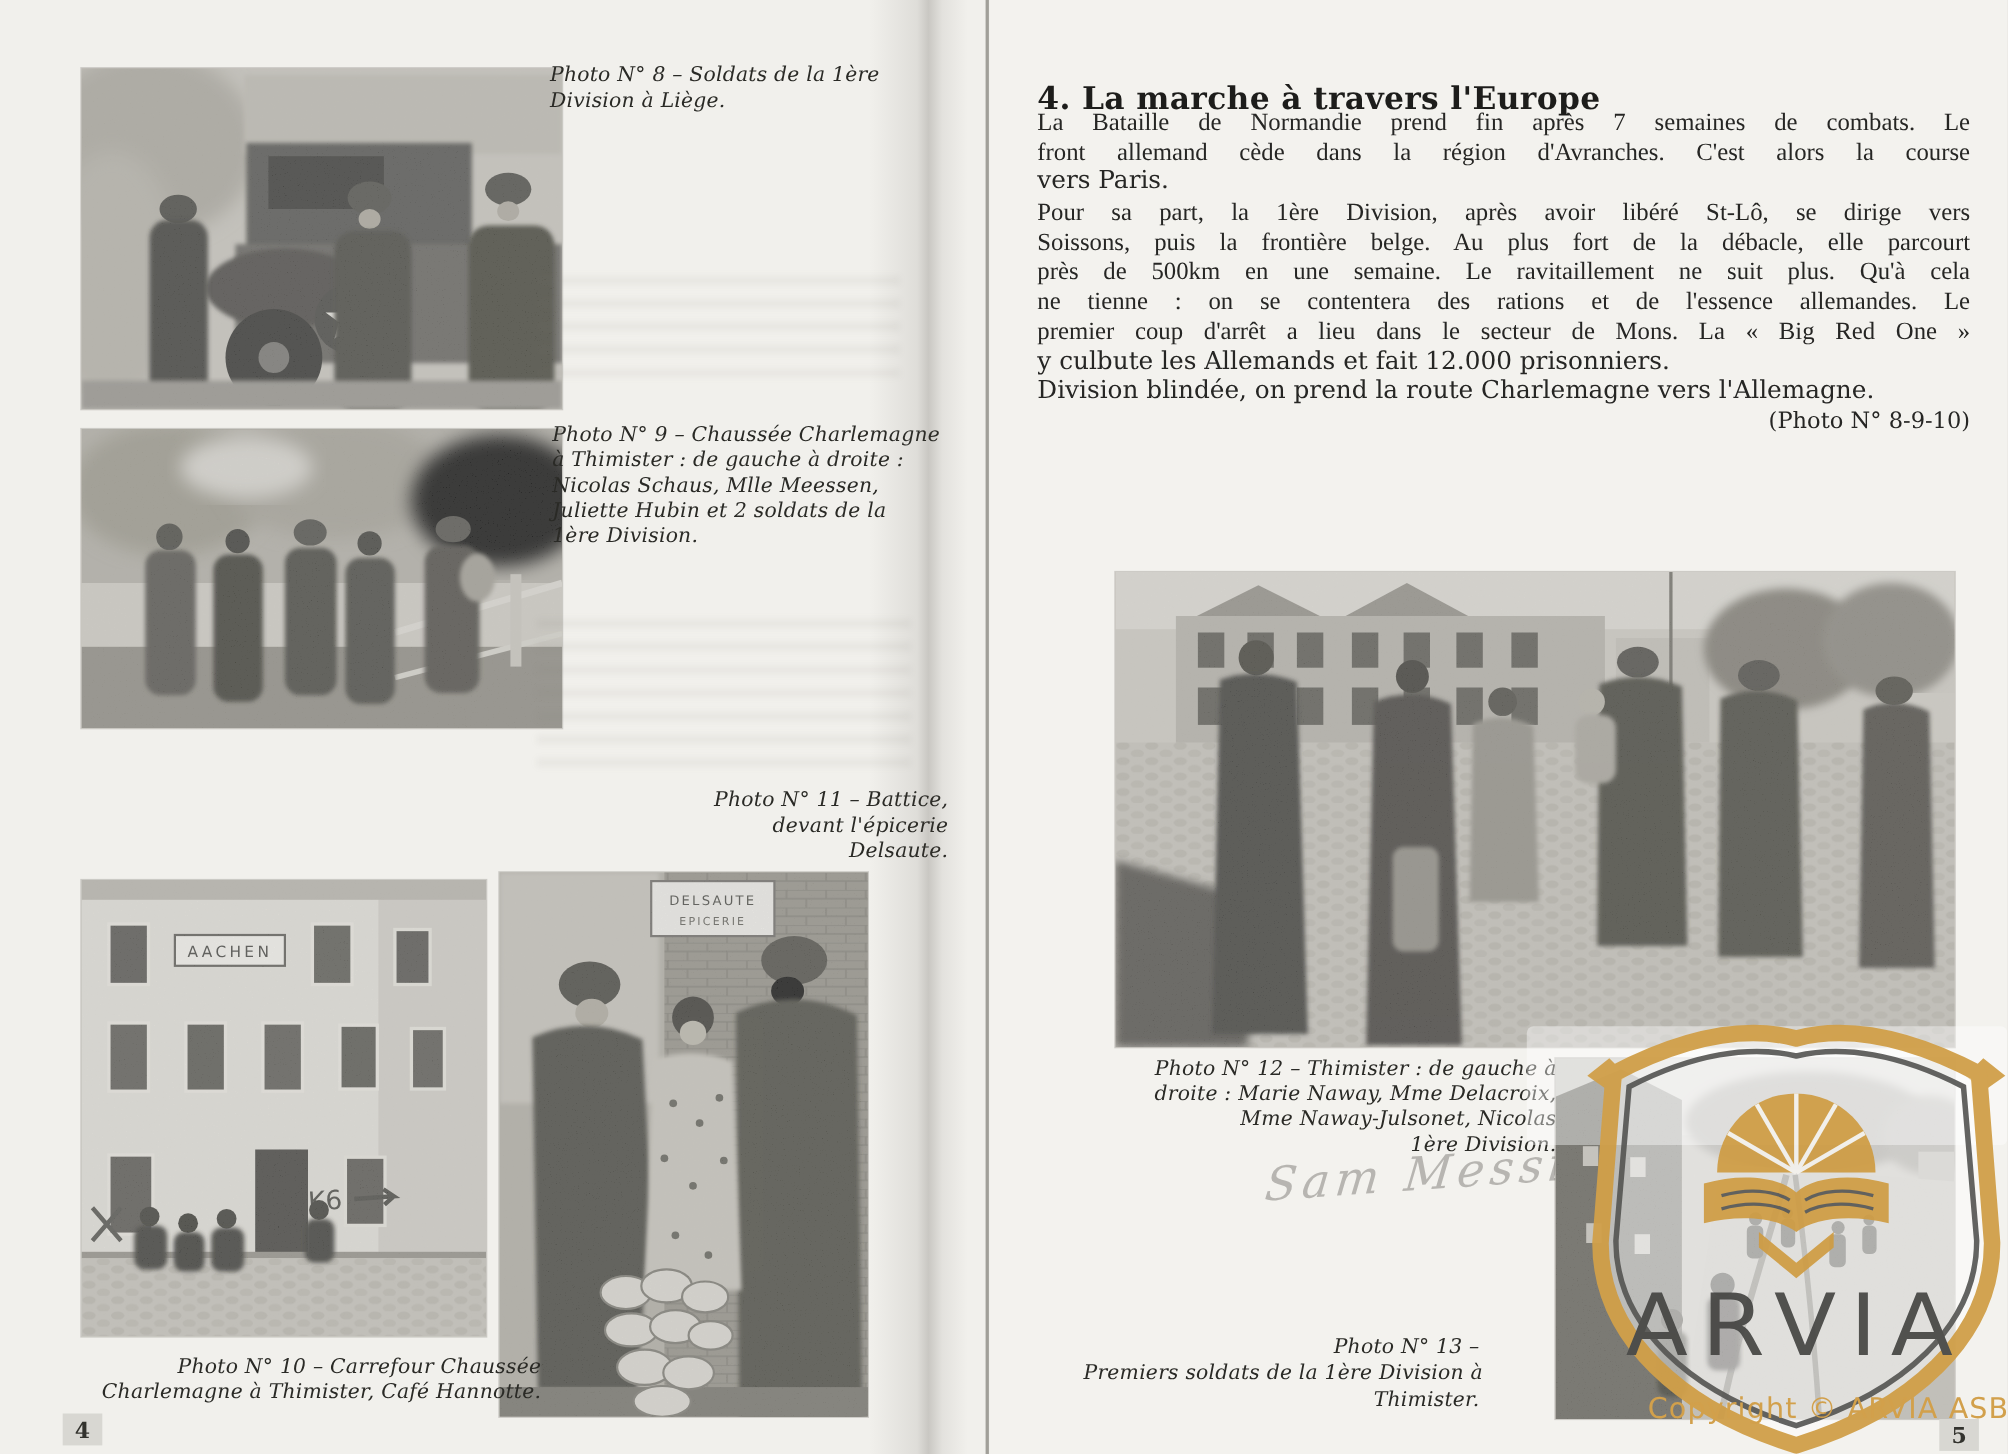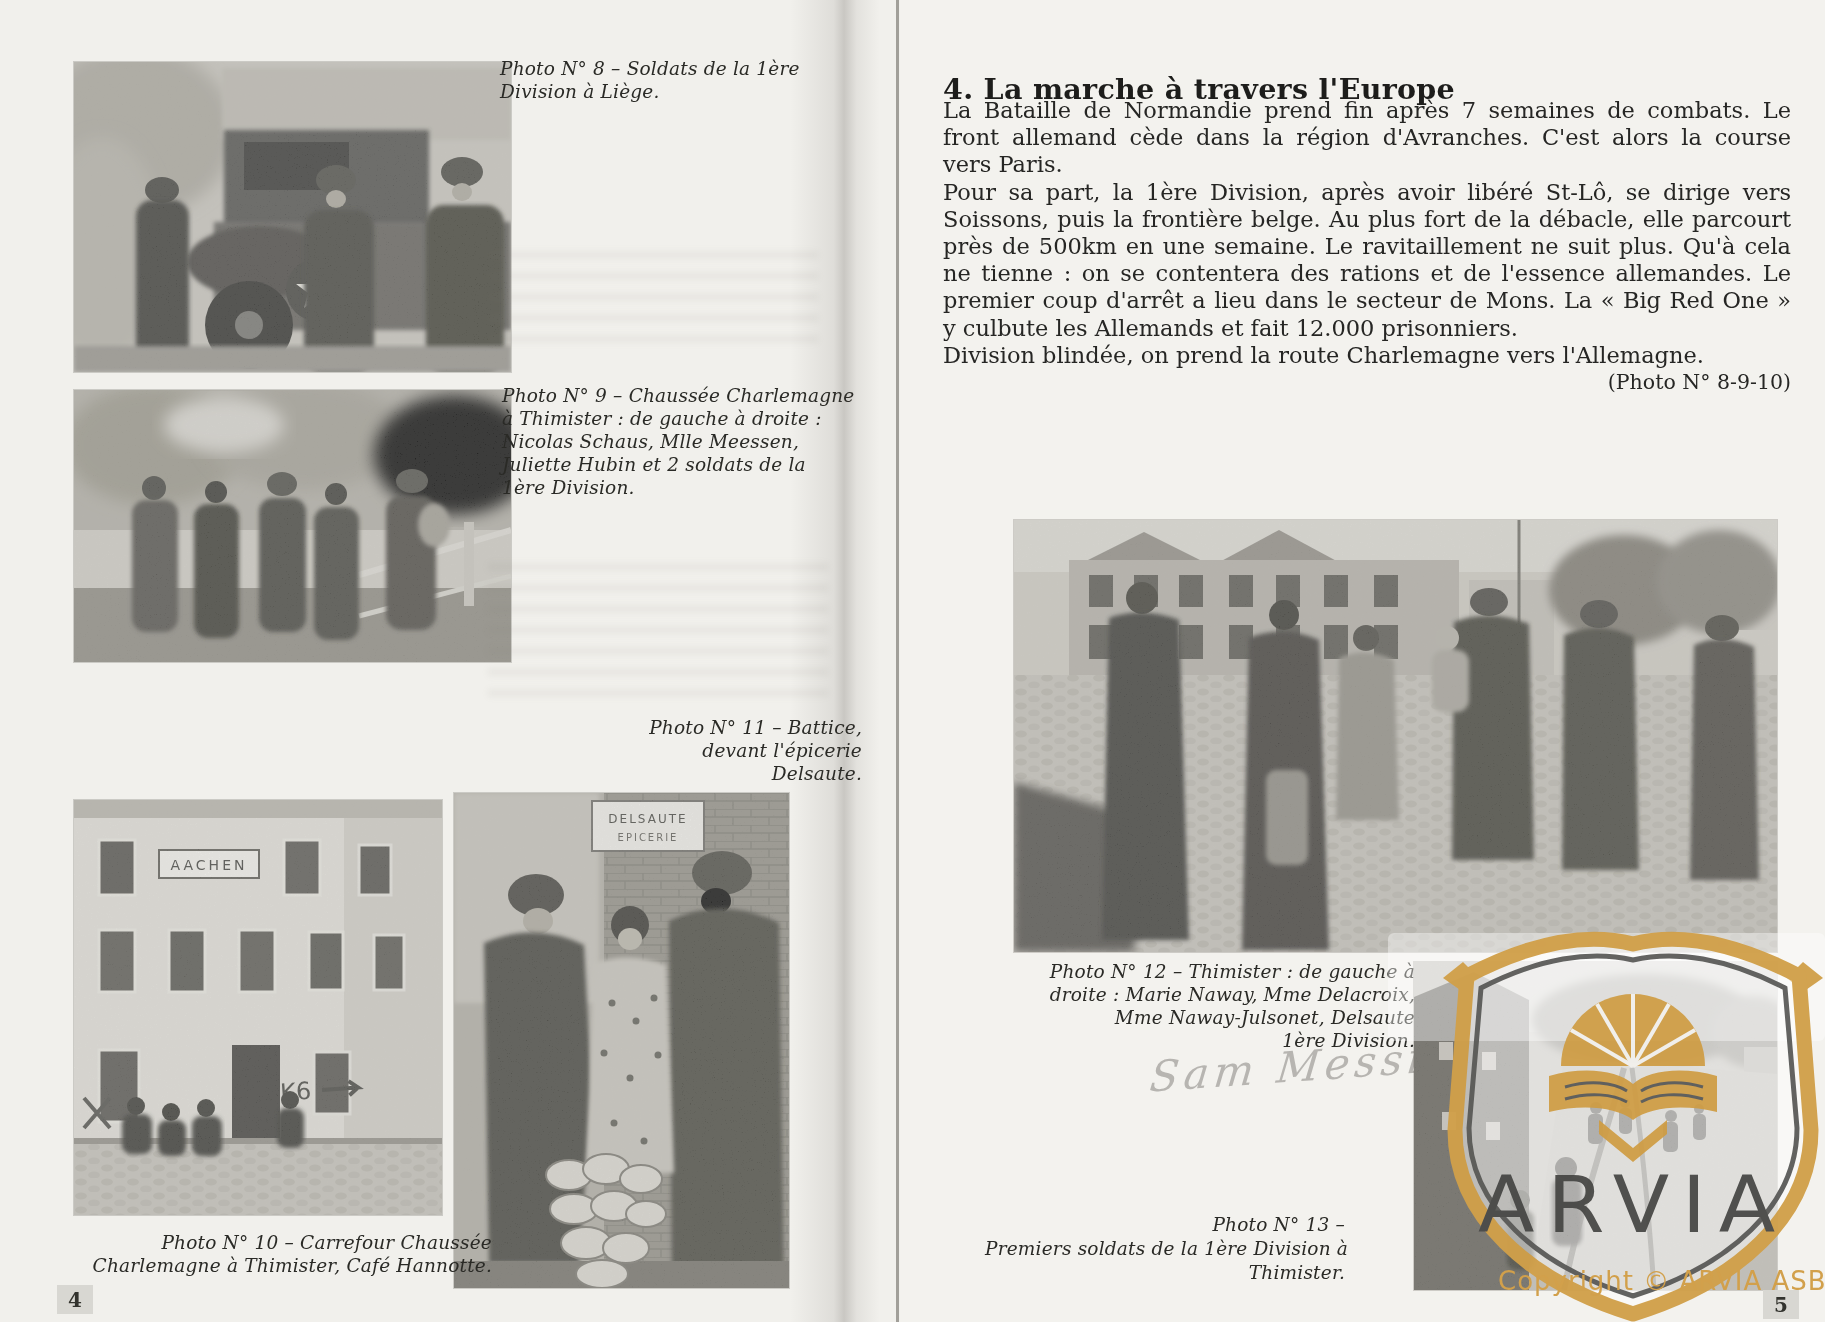--- a/index.html
+++ b/index.html
@@ -14,21 +14,21 @@
   .photo svg{display:block;width:100%;height:100%;}
 
   .caption{position:absolute;font-style:italic;font-size:18.5px;line-height:23px;color:#2a2a26;letter-spacing:.2px;}
   .caption.right{text-align:right;}
   .caption .cap-line{white-space:nowrap;}
   .caption.wrap .cap-line{white-space:normal;text-align:right;}
 
   .heading{position:absolute;left:943px;top:53px;font-size:28.5px;font-weight:bold;letter-spacing:.3px;color:#1d1d1b;}
   .body-text{position:absolute;left:943px;top:97px;width:848px;}
   .body-text .line{font-size:22.5px;line-height:27.2px;color:#262624;}
-  .line.just{text-align:justify;text-align-last:justify;}
+  .line.just{text-align:justify;text-align-last:justify;font-family:Liberation Serif, serif;}
   .line.ital{font-size:20.5px;text-align:right;}
 
   .signature{position:absolute;left:1150px;top:1042px;width:300px;font-style:italic;
              font-size:42px;color:rgba(100,98,94,.42);transform:rotate(-4deg) skewX(-10deg);
              letter-spacing:5px;white-space:nowrap;}
 
   .pagenum{position:absolute;width:36px;height:29px;background:#d8d7d2;color:#33332e;
            font-weight:bold;font-size:20px;display:flex;align-items:center;justify-content:center;}
   .pagenum.left{left:57px;top:1285px;}
   .pagenum.right{left:1763px;top:1290px;}
@@ -311,21 +311,21 @@
       <path d="M550,115 Q585,100 620,117 L625,350 L548,350 Z" fill="#403f39" filter="url(#b2)"></path>
       <ellipse cx="708" cy="108" rx="17" ry="13" fill="#44433c"></ellipse>
       <path d="M680,125 Q708,112 740,127 L745,360 L676,360 Z" fill="#44433c" filter="url(#b2)"></path>
       <rect width="763" height="432" filter="url(#grain)" opacity="0.3"></rect>
     </svg>
   </div>
 
   <div class="caption wrap" style="left:985px;top:960px;width:430px;">
       <div class="cap-line">Photo N° 12 – Thimister : de gauche à</div>
       <div class="cap-line">droite : Marie Naway, Mme Delacroix,</div>
-      <div class="cap-line">Mme Naway-Julsonet, Delsaute</div>
+      <div class="cap-line">Mme Naway-Julsonet, Nicolas</div>
       <div class="cap-line">1ère Division.</div>
     </div>
 
   <div class="signature">Sam Messina</div>
 
   <div class="photo" style="left:1385px;top:962px;width:363px;height:328px;">
     <svg viewBox="0 0 363 328" preserveAspectRatio="none">
       <rect width="363" height="328" fill="#c8c5be"></rect>
       <rect width="363" height="70" fill="#d6d4ce"></rect>
       <ellipse cx="230" cy="58" rx="112" ry="46" fill="#85827a" filter="url(#b4)"></ellipse>

